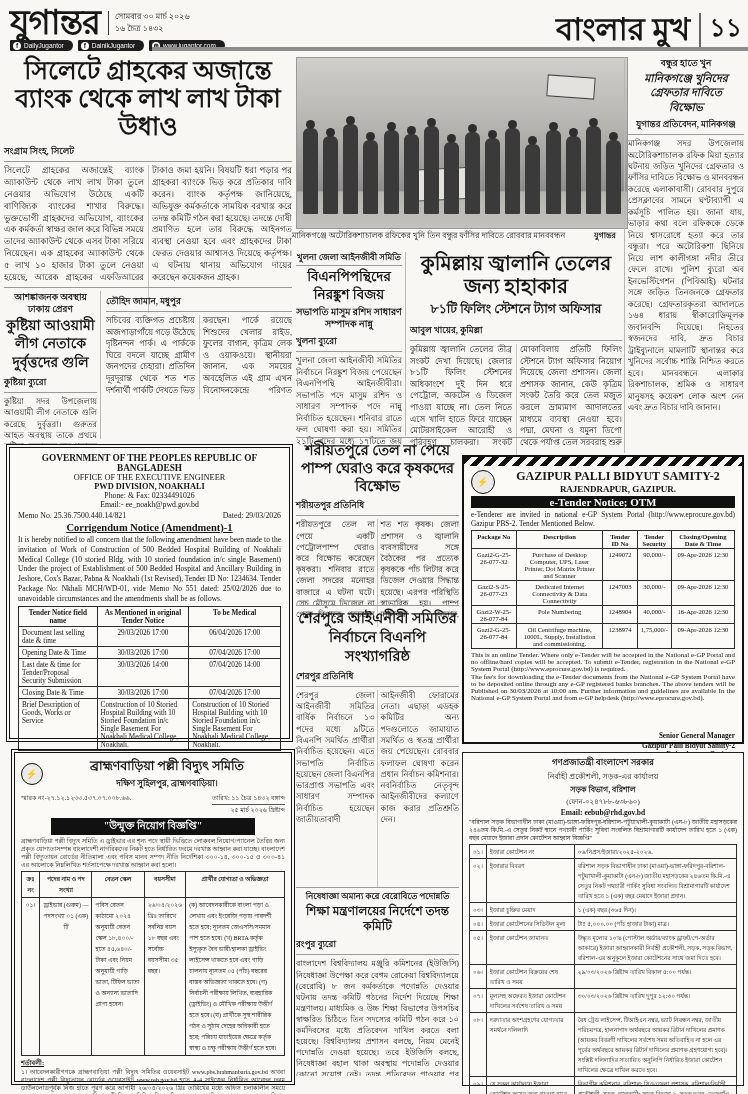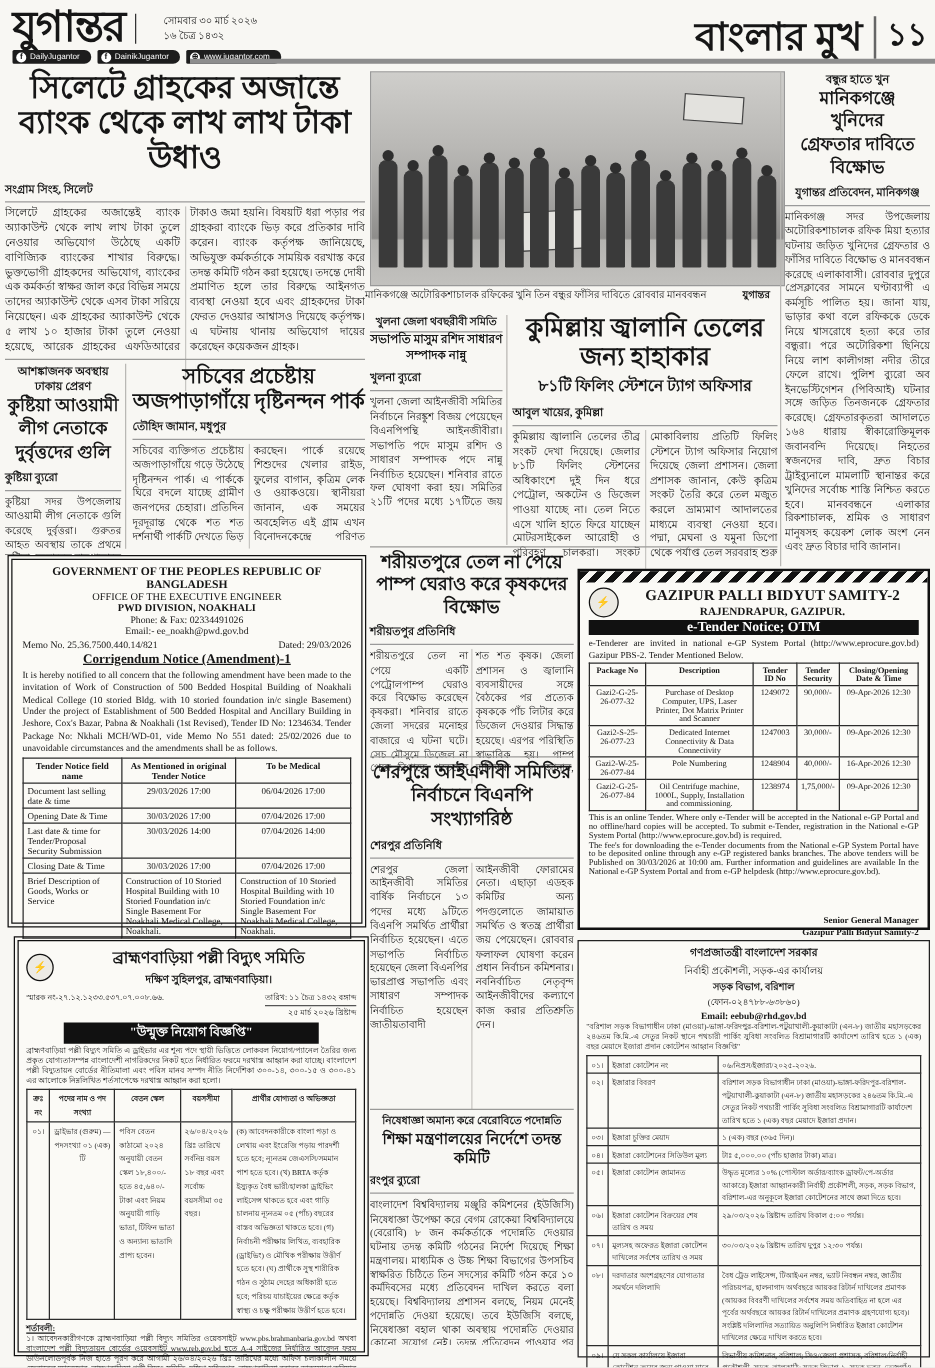--- a/index.html
+++ b/index.html
@@ -1,21 +1,21 @@
 <!DOCTYPE html>
 <html><head>
 <meta charset="utf-8">
 <style>
   html,body{margin:0;padding:0;background:#e9e8e4;}
   .page{position:relative;width:748px;height:1094px;background:#f8f7f3;overflow:hidden;
         font-family:"Liberation Serif",serif;color:#161616;}
   .abs{position:absolute;}
   
   .logo{font-size:34px;font-weight:bold;letter-spacing:-1px;line-height:1;}
-  .dateblock{border-left:1.5px solid #333;padding-left:22px;margin-left:8px;font-size:8px;line-height:1.45;align-self:center;}
+  .dateblock{border-left:1.5px solid #333;padding-left:6px;margin-left:8px;font-size:8px;line-height:1.45;align-self:center;}
   .mastleft{display:flex;}
   .tags{display:flex;gap:5px;}
   .tag{display:flex;align-items:center;gap:3px;background:#1d1d1d;color:#fff;
        font-family:"Liberation Sans",sans-serif;font-size:6.5px;padding:1.5px 9px 1.5px 3px;
        border-radius:2px 9px 9px 2px;}
   .tag .ic{display:inline-block;width:8px;height:8px;border-radius:50%;background:#fff;color:#111;
        font-size:6.5px;line-height:8px;text-align:center;font-weight:bold;}
   .mastright{display:flex;align-items:center;gap:9px;}
   .sectitle{font-size:31px;font-weight:bold;line-height:1;}
   .vdiv{width:1.5px;height:34px;background:#666;}
@@ -112,28 +112,29 @@
     <div class="person" style="height:88px"></div>
     <div class="person" style="height:74px"></div>
   </div>
   <div class="abs caption" style="left:292px;top:231px;width:324px;">
     <span>মানিকগঞ্জে অটোরিকশাচালক রফিকের খুনি তিন বন্ধুর ফাঁসির দাবিতে রোববার মানববন্ধন</span>
     <b>যুগান্তর</b>
   </div>
 
   <div class="abs" style="left:628px;top:57px;width:116px;">
     <div class="kicker">বন্ধুর হাতে খুন</div>
-    <div class="hl" style="font-size:14px;line-height:1.3;margin:2px 12px;">মানিকগঞ্জে খুনিদের গ্রেফতার দাবিতে বিক্ষোভ</div>
+    <div class="hl" style="font-size:11px;line-height:1.3;margin:2px 12px;font-style:italic;">মানিকগঞ্জে খুনিদের গ্রেফতার দাবিতে বিক্ষোভ</div>
     <div class="byline" style="text-align:center;">যুগান্তর প্রতিবেদন, মানিকগঞ্জ</div>
     <div class="body" style="font-size:8.2px;height:308px;">মানিকগঞ্জ সদর উপজেলায় অটোরিকশাচালক রফিক মিয়া হত্যার ঘটনায় জড়িত খুনিদের গ্রেফতার ও ফাঁসির দাবিতে বিক্ষোভ ও মানববন্ধন করেছে এলাকাবাসী। রোববার দুপুরে প্রেসক্লাবের সামনে ঘণ্টাব্যাপী এ কর্মসূচি পালিত হয়। জানা যায়, ভাড়ার কথা বলে রফিককে ডেকে নিয়ে শ্বাসরোধে হত্যা করে তার বন্ধুরা। পরে অটোরিকশা ছিনিয়ে নিয়ে লাশ কালীগঙ্গা নদীর তীরে ফেলে রাখে। পুলিশ ব্যুরো অব ইনভেস্টিগেশন (পিবিআই) ঘটনার সঙ্গে জড়িত তিনজনকে গ্রেফতার করেছে। গ্রেফতারকৃতরা আদালতে ১৬৪ ধারায় স্বীকারোক্তিমূলক জবানবন্দি দিয়েছে। নিহতের স্বজনদের দাবি, দ্রুত বিচার ট্রাইব্যুনালে মামলাটি স্থানান্তর করে খুনিদের সর্বোচ্চ শাস্তি নিশ্চিত করতে হবে। মানববন্ধনে এলাকার রিকশাচালক, শ্রমিক ও সাধারণ মানুষসহ কয়েকশ লোক অংশ নেন এবং দ্রুত বিচার দাবি জানান।</div>
   </div>
   <div class="abs rule-v" style="left:624px;top:57px;width:1px;height:396px;"></div>
 
   <div class="abs" style="left:296px;top:252px;width:106px;">
-    <div class="kicker" style="font-size:8.5px;border-bottom:1px solid #999;padding-bottom:2px;">খুলনা জেলা থবছরীবী সমিতি</div>
+    <div class="kicker" style="font-size:8.5px;border-bottom:1px solid #999;padding-bottom:2px;">খুলনা জেলা আইনজীবী সমিতি</div>
+    <div class="hl" style="font-size:13.5px;line-height:1.3;margin:2px 0;">বিএনপিপন্থিদের নিরঙ্কুশ বিজয়</div>
     <div class="deck" style="font-size:9.5px;line-height:1.35;">সভাপতি মাসুম রশিদ সাধারণ সম্পাদক নান্নু</div>
     <div class="byline">খুলনা ব্যুরো</div>
     <div class="body" style="font-size:8.2px;height:92px;">খুলনা জেলা আইনজীবী সমিতির নির্বাচনে নিরঙ্কুশ বিজয় পেয়েছেন বিএনপিপন্থি আইনজীবীরা। সভাপতি পদে মাসুম রশিদ ও সাধারণ সম্পাদক পদে নান্নু নির্বাচিত হয়েছেন। শনিবার রাতে ফল ঘোষণা করা হয়। সমিতির ২১টি পদের মধ্যে ১৭টিতে জয় পান বিএনপি সমর্থিত প্রার্থীরা।</div>
   </div>
   <div class="abs rule-v" style="left:405px;top:252px;width:1px;height:184px;"></div>
 
   <div class="abs" style="left:410px;top:252px;width:212px;">
     <div class="hl" style="font-size:20px;line-height:1.15;">কুমিল্লায় জ্বালানি তেলের জন্য হাহাকার</div>
     <div class="deck" style="font-size:12.5px;margin:2px 0;">৮১টি ফিলিং স্টেশনে ট্যাগ অফিসার</div>
     <div class="byline">আবুল খায়ের, কুমিল্লা</div>
@@ -143,21 +144,20 @@
 
   <div class="abs" style="left:4px;top:291px;width:93px;">
     <div class="kicker">আশঙ্কাজনক অবস্থায় ঢাকায় প্রেরণ</div>
     <div class="hl" style="font-size:14px;line-height:1.3;margin:2px 0;">কুষ্টিয়া আওয়ামী লীগ নেতাকে দুর্বৃত্তদের গুলি</div>
     <div class="byline">কুষ্টিয়া ব্যুরো</div>
     <div class="body" style="font-size:8.1px;height:48px;">কুষ্টিয়া সদর উপজেলায় আওয়ামী লীগ নেতাকে গুলি করেছে দুর্বৃত্তরা। গুরুতর আহত অবস্থায় তাকে প্রথমে কুষ্টিয়া জেনারেল হাসপাতালে ও পরে আশঙ্কাজনক অবস্থায় ঢাকায় পাঠানো হয়েছে। পুলিশ জানায়, শনিবার রাতে বাড়ি ফেরার পথে মোটরসাইকেলে আসা দুর্বৃত্তরা তাকে লক্ষ্য করে গুলি ছোড়ে।</div>
   </div>
   <div class="abs rule-v" style="left:100px;top:291px;width:1px;height:148px;"></div>
 
   <div class="abs" style="left:106px;top:291px;width:186px;">
-    <div class="hl" style="font-size:16.5px;line-height:1.2;">সচিবের প্রচেষ্টায় অজপাড়াগাঁয়ে দৃষ্টিনন্দন পার্ক</div>
     <div class="byline">তৌহিদ জামান, মধুপুর</div>
     <div class="body cols2" style="font-size:8.3px;height:84px;">সচিবের ব্যক্তিগত প্রচেষ্টায় অজপাড়াগাঁয়ে গড়ে উঠেছে দৃষ্টিনন্দন পার্ক। এ পার্ককে ঘিরে বদলে যাচ্ছে গ্রামীণ জনপদের চেহারা। প্রতিদিন দূরদূরান্ত থেকে শত শত দর্শনার্থী পার্কটি দেখতে ভিড় করছেন। পার্কে রয়েছে শিশুদের খেলার রাইড, ফুলের বাগান, কৃত্রিম লেক ও ওয়াকওয়ে। স্থানীয়রা জানান, এক সময়ের অবহেলিত এই গ্রাম এখন বিনোদনকেন্দ্রে পরিণত হয়েছে। এতে স্থানীয় অর্থনীতিতেও ইতিবাচক প্রভাব পড়ছে।</div>
   </div>
 
   <div class="abs noticebox en" style="left:9px;top:447px;width:281px;height:292px;padding:5px 8px;">
     <div class="ctr" style="font-size:9.3px;font-weight:bold;">GOVERNMENT OF THE PEOPLES REPUBLIC OF BANGLADESH</div>
     <div class="ctr" style="font-size:8.3px;">OFFICE OF THE EXECUTIVE ENGINEER</div>
     <div class="ctr" style="font-size:8.3px;font-weight:bold;">PWD DIVISION, NOAKHALI</div>
     <div class="ctr" style="font-size:7.8px;">Phone: &amp; Fax: 02334491026</div>
     <div class="ctr" style="font-size:7.8px;">Email:- ee_noakh@pwd.gov.bd</div>

